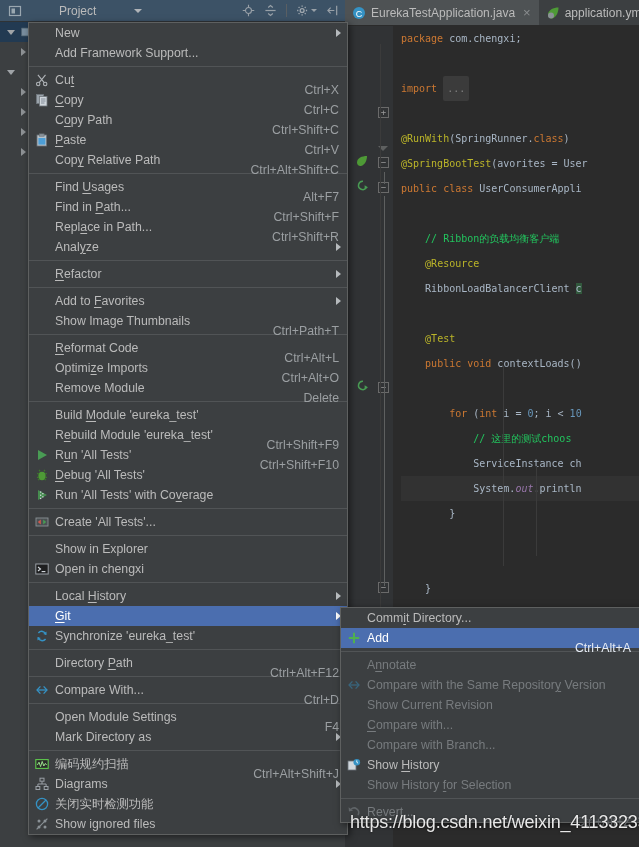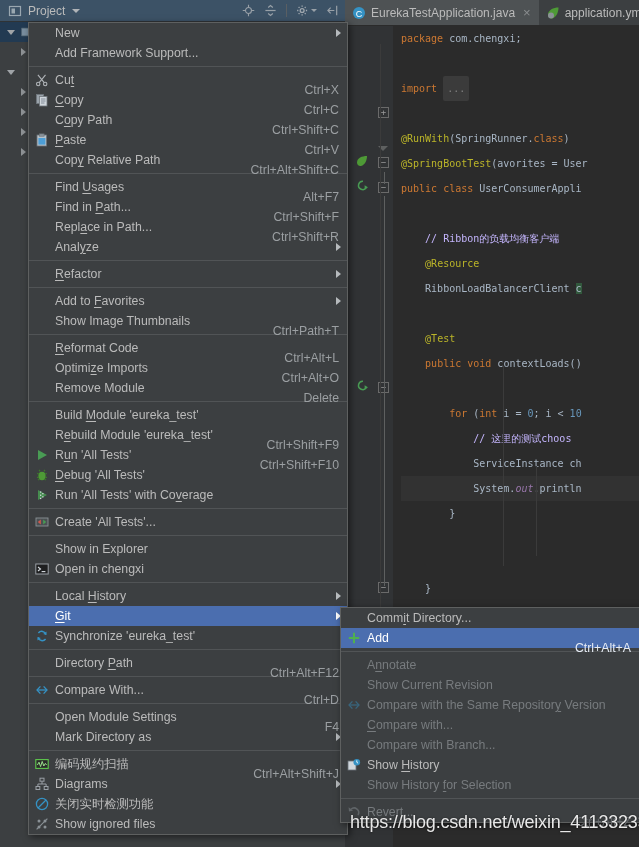--- a/index.html
+++ b/index.html
@@ -14,20 +14,21 @@
   
   .project-panel {
     position: absolute; left: 0; top: 0; width: 345px; height: 847px;
     background: #3c3f41;
   }
   .project-header {
     position: absolute; left: 0; top: 0; width: 345px; height: 22px;
     background: #3c5266;
     display: flex; align-items: center;
     border-bottom: 1px solid #2f3336;
+    gap: 31px;
   }
   .ph-icon { margin-left: 8px; display: flex; align-items: center; }
   .ph-title {
     color: #bbbbbb; font-size: 12px; margin-left: 6px;
     font-family: "Liberation Sans", sans-serif;
   }
   .ph-caret {
     margin-left: 7px; width: 0; height: 0;
     border-left: 4px solid transparent; border-right: 4px solid transparent;
     border-top: 4px solid #b0b4b8;
@@ -69,21 +70,21 @@
     position: absolute; left: 48px; top: 26px; right: 0; height: 636px;
     background: #2b2b2b;
     font-family: "DejaVu Sans Mono", monospace; font-size: 10px;
     color: #a9b7c6; padding-left: 8px; white-space: nowrap;
   }
   .ln { height: 25px; line-height: 25px; white-space: pre; }
   .ln.hl { background: #323232; }
   .kw   { color: #cc7832; }
   .ann  { color: #bbb529; }
   .num  { color: #6897bb; }
-  .cmt  { color: #c4b5fd; }
+  .cmt  { color: #22c55e; }
   .fld  { color: #9876aa; font-style: italic; }
   .pln  { color: #a9b7c6; }
   .fold-box {
     display: inline-block; background: #3b3b3b; color: #808080;
     padding: 0 4px; border-radius: 2px;
   }
   .hlchip { background: #32593d; }
 
   .fold-mark {
     position: absolute; width: 11px; height: 11px;
@@ -601,33 +602,33 @@
           </svg>
         </span>
         <span class="mi-label">Add</span>
         <span class="mi-acc">Ctrl+Alt+A</span>
       </div>
       <div class="msep"></div>
       <div class="mi disabled">
         <span class="mi-label">A<span class="u">n</span>notate</span>
       </div>
       <div class="mi disabled">
-        <span class="mi-label">Show Current Revision</span>
-      </div>
-      <div class="mi disabled">
         <span class="mi-ic" style="opacity: 0.45;">
           <svg width="14" height="14" viewBox="0 0 14 14">
             <path d="M2 7H12" stroke="#3592c4" stroke-width="1.3"></path>
             <path d="M5.4 3.4L2 7L5.4 10.6" fill="none" stroke="#3592c4" stroke-width="1.3"></path>
             <path d="M8.6 3.4L12 7L8.6 10.6" fill="none" stroke="#3592c4" stroke-width="1.3"></path>
           </svg>
         </span>
         <span class="mi-label">Compare with the Same Repositor<span class="u">y</span> Version</span>
       </div>
       <div class="mi disabled">
+        <span class="mi-label">Show Current Revision</span>
+      </div>
+      <div class="mi disabled">
         <span class="mi-label"><span class="u">C</span>ompare with...</span>
       </div>
       <div class="mi disabled">
         <span class="mi-label">Compare with Branch...</span>
       </div>
       <div class="mi">
         <span class="mi-ic">
           <svg width="14" height="14" viewBox="0 0 14 14">
             <rect x="1" y="3" width="8" height="9" fill="#cfd6dc" stroke="#6a7278" stroke-width="0.8"></rect>
             <circle cx="9.8" cy="4.2" r="3.3" fill="#3592c4"></circle>

